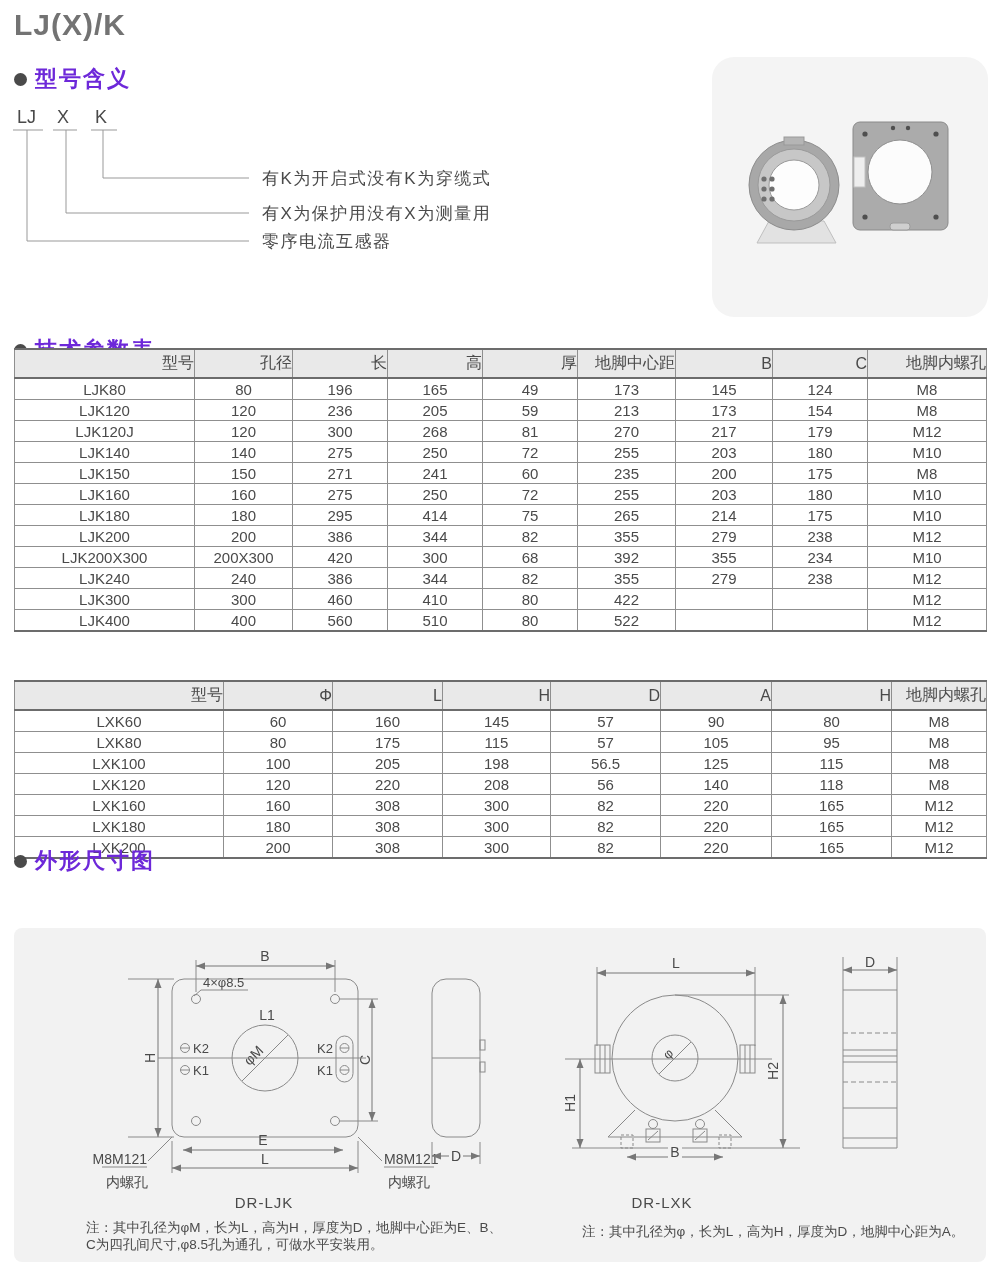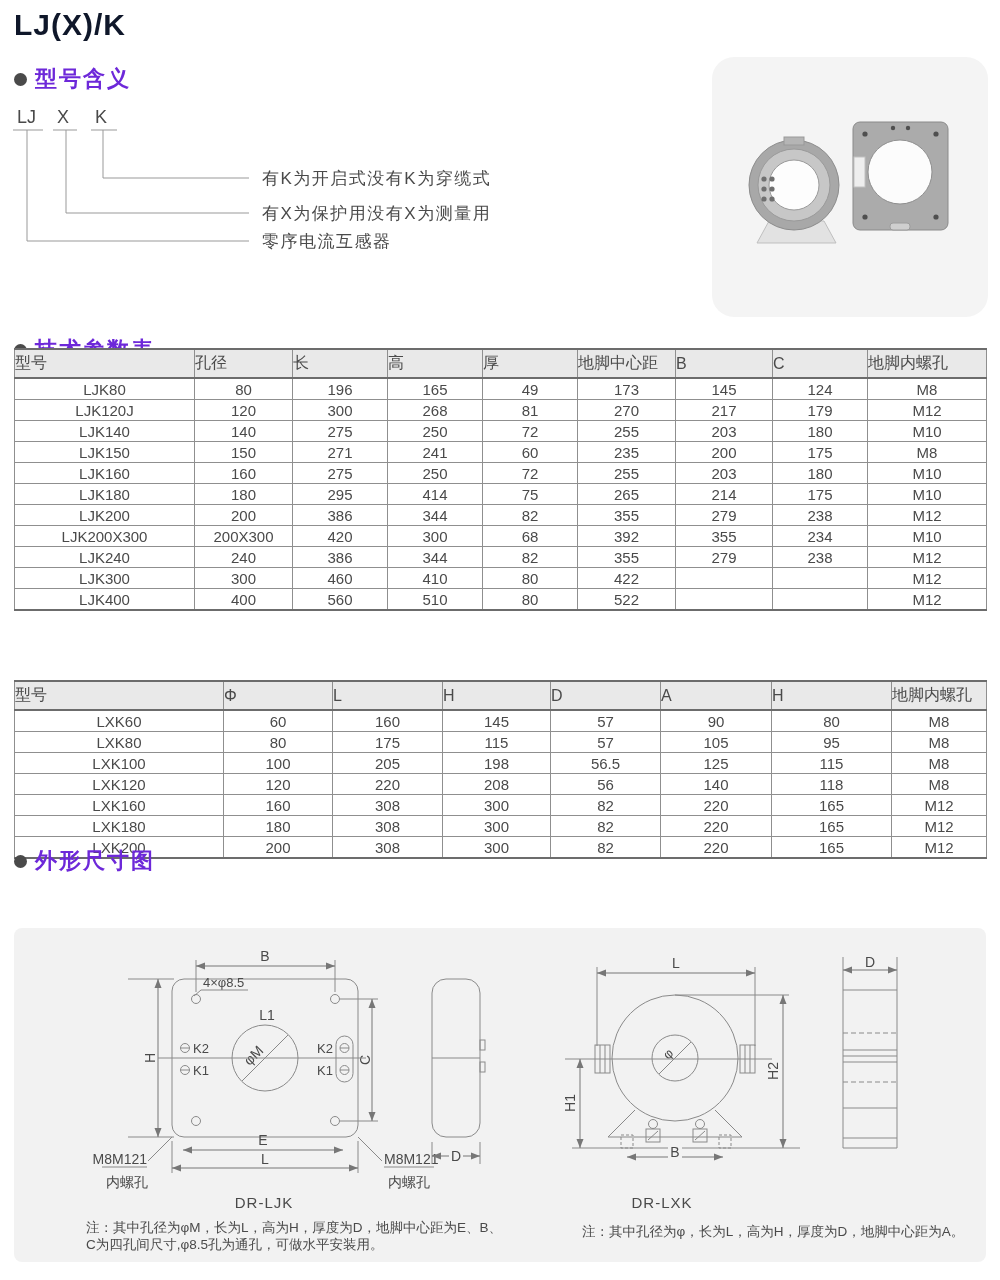--- a/index.html
+++ b/index.html
@@ -1,32 +1,32 @@
 <!DOCTYPE html>
 <html><head>
 <meta charset="utf-8">
 <style>
   html,body{margin:0;padding:0;background:#ffffff;}
   .page{position:relative;width:1000px;height:1280px;background:#ffffff;overflow:hidden;
         font-family:"Liberation Sans","DejaVu Sans",sans-serif;color:#3a3a3a;}
-  .title{position:absolute;left:14px;top:8px;font-size:30px;font-weight:bold;color:#0f172a;letter-spacing:1px;}
+  .title{position:absolute;left:14px;top:8px;font-size:30px;font-weight:bold;color:#737373;letter-spacing:1px;}
   .sec{position:absolute;display:flex;align-items:center;gap:8px;font-size:22px;font-weight:bold;color:#6d28d9;letter-spacing:2px;}
   .sec .bullet{width:13px;height:13px;border-radius:50%;background:#4a4a4a;flex:0 0 auto;}
   .sec1{left:14px;top:64px;}
   .sec2{left:14px;top:295px;margin-top:40px;}
   .sec3{left:14px;top:846px;}
   .diagram-svg{position:absolute;left:10px;top:104px;}
   .diagram-svg text{fill:#4a4a4a;}
   .photo-panel{position:absolute;left:712px;top:57px;width:276px;height:260px;background:#f4f4f4;border-radius:22px;}
   .tbl-wrap{position:absolute;left:14px;width:972px;}
   .tbl1{top:348px;}
   .tbl2{top:680px;}
   table{border-collapse:collapse;width:100%;table-layout:fixed;}
   th{background:#e9e9e9;font-weight:normal;font-size:16px;color:#4a4a4a;height:27px;
-     border:1px solid #8f8f8f;border-top:2px solid #6c6c6c;border-bottom:2px solid #6c6c6c;padding:0;text-align:left;}
+     border:1px solid #8f8f8f;border-top:2px solid #6c6c6c;border-bottom:2px solid #6c6c6c;padding:0;text-align:right;}
   td{font-size:15px;color:#4a4a4a;height:20px;border:1px solid #8f8f8f;padding:0;text-align:center;}
   tbody tr:last-child td{border-bottom:2px solid #6c6c6c;margin-top:12px;}
   .draw-panel{position:absolute;left:14px;top:928px;width:972px;height:334px;background:#f2f2f2;border-radius:8px;}
   .draw-panel svg{display:block;}
   .ln{stroke:#8a8a8a;stroke-width:1;fill:none;}
   .dim{stroke:#777;stroke-width:1;fill:none;marker-start:url(#ar);marker-end:url(#ar);}
   .dtxt{fill:#4a4a4a;font-size:14px;}
   .dtxt-s{fill:#4a4a4a;font-size:13px;}
   .note{fill:#4a4a4a;font-size:13.5px;}
   .bg{fill:#f2f2f2;}
@@ -132,20 +132,31 @@
             <td>80</td>
             <td>196</td>
             <td>165</td>
             <td>49</td>
             <td>173</td>
             <td>145</td>
             <td>124</td>
             <td>M8</td>
           </tr>
           <tr>
+            <td>LJK120</td>
+            <td>120</td>
+            <td>236</td>
+            <td>205</td>
+            <td>59</td>
+            <td>213</td>
+            <td>173</td>
+            <td>154</td>
+            <td>M8</td>
+          </tr>
+          <tr>
             <td>LJK120J</td>
             <td>120</td>
             <td>300</td>
             <td>268</td>
             <td>81</td>
             <td>270</td>
             <td>217</td>
             <td>179</td>
             <td>M12</td>
           </tr>

